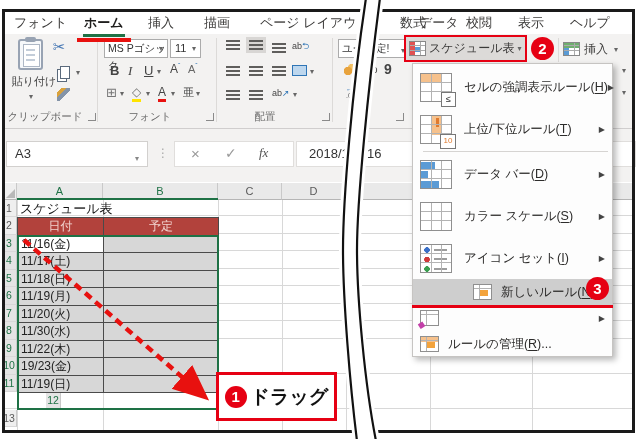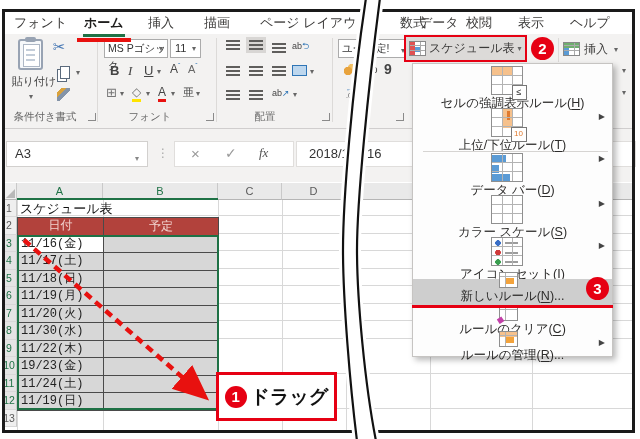--- a/index.html
+++ b/index.html
@@ -40,21 +40,21 @@
 
   
   .ln{position:absolute;width:14px;height:10px;z-index:2;background:repeating-linear-gradient(180deg,#5f5e5c 0 2px,transparent 2px 4px);}
   .ln.sel{outline:3px solid #d8d6d4;background-color:#d8d6d4;}
   .merge-ico{position:absolute;width:15px;height:11px;background:#bdd7ee;border:1px solid #2e75b6;z-index:2;}
   .tinytxt{position:absolute;z-index:2;font-size:9px;color:#444;}
   .bluearrow{color:#2e75b6;}
 
   
   #menu{position:absolute;left:412px;top:63px;width:201px;height:294px;background:#fdfdfd;border:1px solid #c6c4c2;box-shadow:3px 3px 6px rgba(0,0,0,.28);z-index:10;padding-top:2px;}
-  .mi{display:flex;align-items:center;padding:0 7px;position:relative;flex-direction:column;}
+  .mi{display:flex;align-items:center;padding:0 7px;position:relative;}
   .mi.lg{height:42px;}
   .mi.sm{height:26px;}
   .mi.hl{background:#cecece;justify-content:flex-end;}
   .mi.hl::after{content:'';position:absolute;left:-1px;right:-1px;bottom:-3px;height:3.5px;background:#e60013;z-index:12;}
   .mi-sep{height:1px;background:#d6d4d2;margin:1px 4px 1px 10px;}
   .mi-lb{font-size:12.5px;color:#2d2c2b;white-space:nowrap;}
   .mi-ar{margin-left:auto;font-size:8px;color:#444;}
   .mi-ico{position:relative;flex:none;border:1px solid #8f8f8f;background:#fff;}
   .lg .mi-ico{width:32px;height:29px;margin-right:12px;}
   .sm .mi-ico{width:19px;height:16px;margin-right:9px;}
@@ -124,21 +124,21 @@
   .rowhdr{position:absolute;left:2px;width:15px;height:17.5px;background:#efefef;border-right:1px solid #c9c9c9;border-bottom:1px solid #d8d8d8;font-size:10.5px;text-align:center;line-height:17px;color:#5a5a5a;z-index:2;}
   .rowhdr.sel{color:#1e7145;background:#e4e4e4;}
   #corner{left:2px;top:183px;width:15px;height:16.5px;background:#efefef;border-right:1px solid #c9c9c9;border-bottom:1px solid #b5b5b5;z-index:2;}
   #corner::after{content:'';position:absolute;right:1px;bottom:1px;border-style:solid;border-width:0 0 9px 9px;border-color:transparent transparent #b8b8b8 transparent;}
   #sheet-title{left:20px;top:200px;height:17px;line-height:17px;font-size:13px;color:#111;z-index:3;white-space:nowrap;}
 
   
   #table{left:17px;top:217px;width:202px;z-index:3;border-left:1px solid #4a4a4a;border-top:1px solid #4a4a4a;}
   .trow{display:flex;}
   .tcell{height:17.5px;border-right:1px solid #4a4a4a;border-bottom:1px solid #4a4a4a;font-size:12px;line-height:16.5px;color:#222;}
-  .tc-a{width:86px;padding-left:3px;font-family:Liberation Mono, monospace;}
+  .tc-a{width:86px;padding-left:3px;}
   .tc-b{width:115px;}
   .thead{background:#b2423c;color:#f2d3cf;text-align:center;padding-left:0;}
   .c-sel{background:#d7d7d7;}
   .c-active{background:#fff;}
   #sel-border{left:17px;top:234.5px;width:202px;height:175px;border:2px solid #1e7145;z-index:4;pointer-events:none;}
 
   
   #drag-box{left:216px;top:372px;width:121px;height:49px;background:#fff;border:3px solid #e60013;z-index:6;display:flex;align-items:center;justify-content:center;gap:4px;}
   #drag-box .step-inline{width:22px;height:22px;border-radius:50%;background:#e60013;color:#fff;font-weight:bold;font-size:15px;text-align:center;line-height:22px;flex:none;}
   #drag-label{font-size:19px;font-weight:bold;color:#111;white-space:nowrap;}
@@ -166,21 +166,21 @@
       <div class="tab" style="left: 570px;">ヘルプ</div>
     </div>
 
   <div id="paste-ico" class="abs"></div>
   <div class="rbtn" style="left:6px;top:74px;width:56px;text-align:center;font-size:11px;">貼り付け</div>
   <div class="rbtn ddarrow" style="left:29px;top:92px;">▾</div>
   <div class="rbtn scissors" style="left:53px;top:38px;">✂</div>
   <div id="copy-ico" class="abs"></div>
   <div class="rbtn ddarrow" style="left:76px;top:68px;">▾</div>
   <div id="fp-ico" class="abs"></div>
-  <div class="glabel" style="left:2px;width:86px;">条件付き書式</div>
+  <div class="glabel" style="left:2px;width:86px;">クリップボード</div>
   <div class="dlg" style="left:88px;"></div>
   <div class="gsep" style="left:97px;"></div>
 
   <div class="fbox" style="left:104px;top:39px;width:64px;height:19px;border-color:#ababab;font-size:10.5px;line-height:17px;padding-left:3px;"><span>MS Pゴシック</span></div>
   <div class="rbtn ddarrow" style="left:159px;top:44px;">▾</div>
   <div class="fbox" style="left:170px;top:39px;width:31px;height:19px;border-color:#ababab;font-size:11px;line-height:17px;padding-left:4px;"><span>11</span></div>
   <div class="rbtn ddarrow" style="left:192px;top:44px;">▾</div>
   <div class="rbtn" style="left:110px;top:63px;font-weight:bold;font-size:13px;">B</div>
   <div class="rbtn" style="left:128px;top:63px;font-style:italic;font-family:'Liberation Serif',serif;font-size:13px;">I</div>
   <div class="rbtn" style="left:144px;top:63px;text-decoration:underline;font-size:13px;">U</div>
@@ -291,21 +291,21 @@
       <div class="rowhdr" style="top: 217px;">2</div>
       <div class="rowhdr sel" style="top: 234.5px;">3</div>
       <div class="rowhdr sel" style="top: 252px;">4</div>
       <div class="rowhdr sel" style="top: 269.5px;">5</div>
       <div class="rowhdr sel" style="top: 287px;">6</div>
       <div class="rowhdr sel" style="top: 304.5px;">7</div>
       <div class="rowhdr sel" style="top: 322px;">8</div>
       <div class="rowhdr sel" style="top: 339.5px;">9</div>
       <div class="rowhdr sel" style="top: 357px;">10</div>
       <div class="rowhdr sel" style="top: 374.5px;">11</div>
-      <div class="rowhdr sel" style="top: 392px;">12</div>
+      <div class="rowhdr sel" style="top: 392px; margin-left: 44px;">12</div>
       <div class="rowhdr" style="top: 409.5px;">13</div>
     </div>
   <div id="sheet-title" class="abs">スケジュール表</div>
 
   <div id="table" class="abs">
     <div class="trow">
       <div class="tcell tc-a thead">日付</div>
       <div class="tcell tc-b thead">予定</div>
     </div>
 
@@ -332,24 +332,20 @@
       <div class="trow">
         <div class="tcell tc-a c-sel">11/30(水)</div>
         <div class="tcell tc-b c-sel"></div>
       </div>
       <div class="trow">
         <div class="tcell tc-a c-sel">11/22(木)</div>
         <div class="tcell tc-b c-sel"></div>
       </div>
       <div class="trow">
         <div class="tcell tc-a c-sel">19/23(金)</div>
-        <div class="tcell tc-b c-sel"></div>
-      </div>
-      <div class="trow">
-        <div class="tcell tc-a c-sel">11/24(土)</div>
         <div class="tcell tc-b c-sel"></div>
       </div>
       <div class="trow">
         <div class="tcell tc-a c-sel">11/19(日)</div>
         <div class="tcell tc-b c-sel"></div>
       </div>
     </div>
   <div id="sel-border" class="abs"></div>
 
   <svg class="overlay" width="640" height="439">
@@ -392,21 +388,20 @@
         <div class="mi-ico ic-icon-sets"></div>
         <span class="mi-lb">アイコン セット(<u>I</u>)</span>
         <span class="mi-ar">▶</span>
       </div>
       <div class="mi sm hl">
         <div class="mi-ico ic-new-rule"></div>
         <span class="mi-lb">新しいルール(<u>N</u>)...</span>
       </div>
       <div class="mi sm">
         <div class="mi-ico ic-clear-rules"></div>
-        <span class="mi-lb">ルールのクリア(<u>C</u>)</span>
         <span class="mi-ar">▶</span>
       </div>
       <div class="mi sm">
         <div class="mi-ico ic-manage-rules"></div>
         <span class="mi-lb">ルールの管理(<u>R</u>)...</span>
       </div>
     </div>
   <div class="step" style="left:586px;top:277px;">3</div>
 
   <div id="frame"></div>

